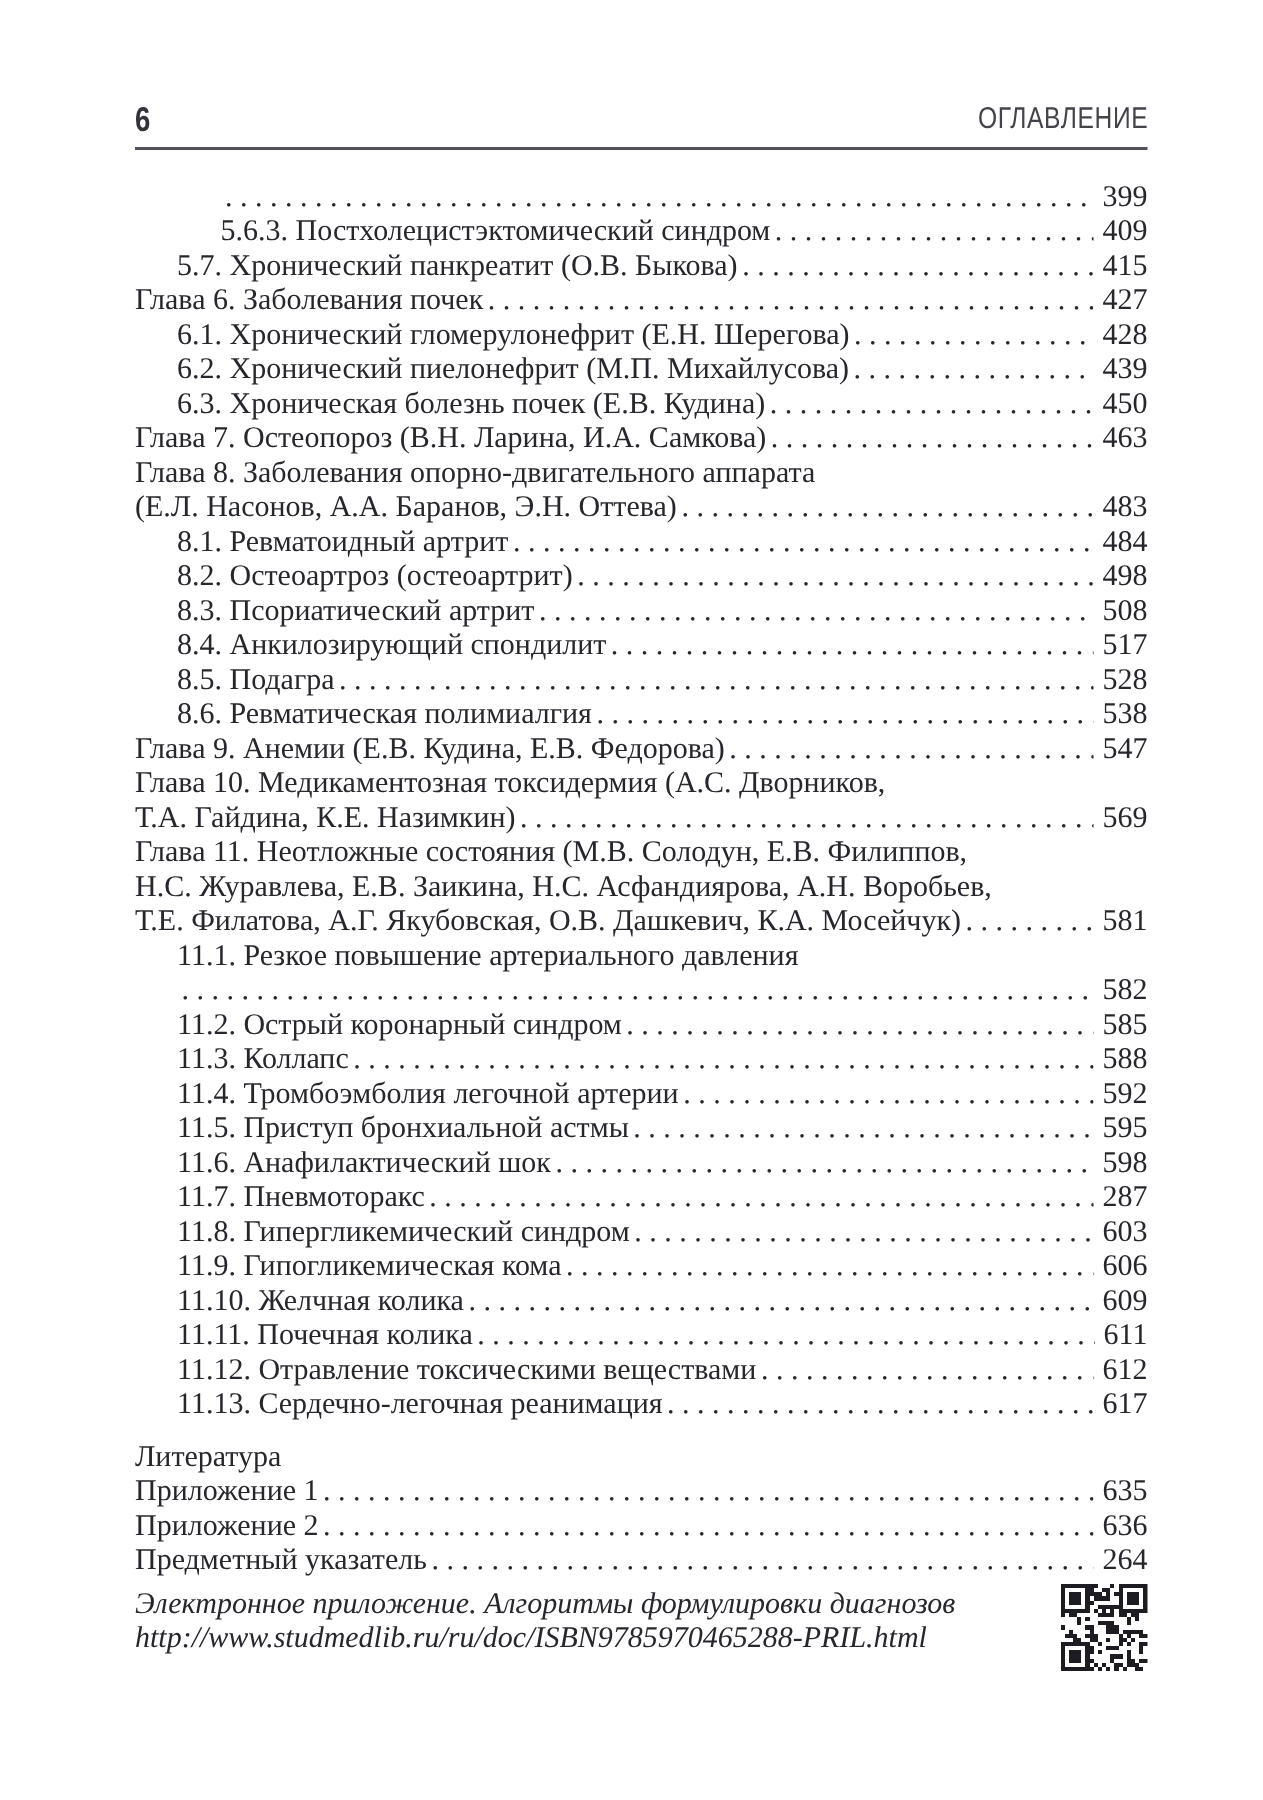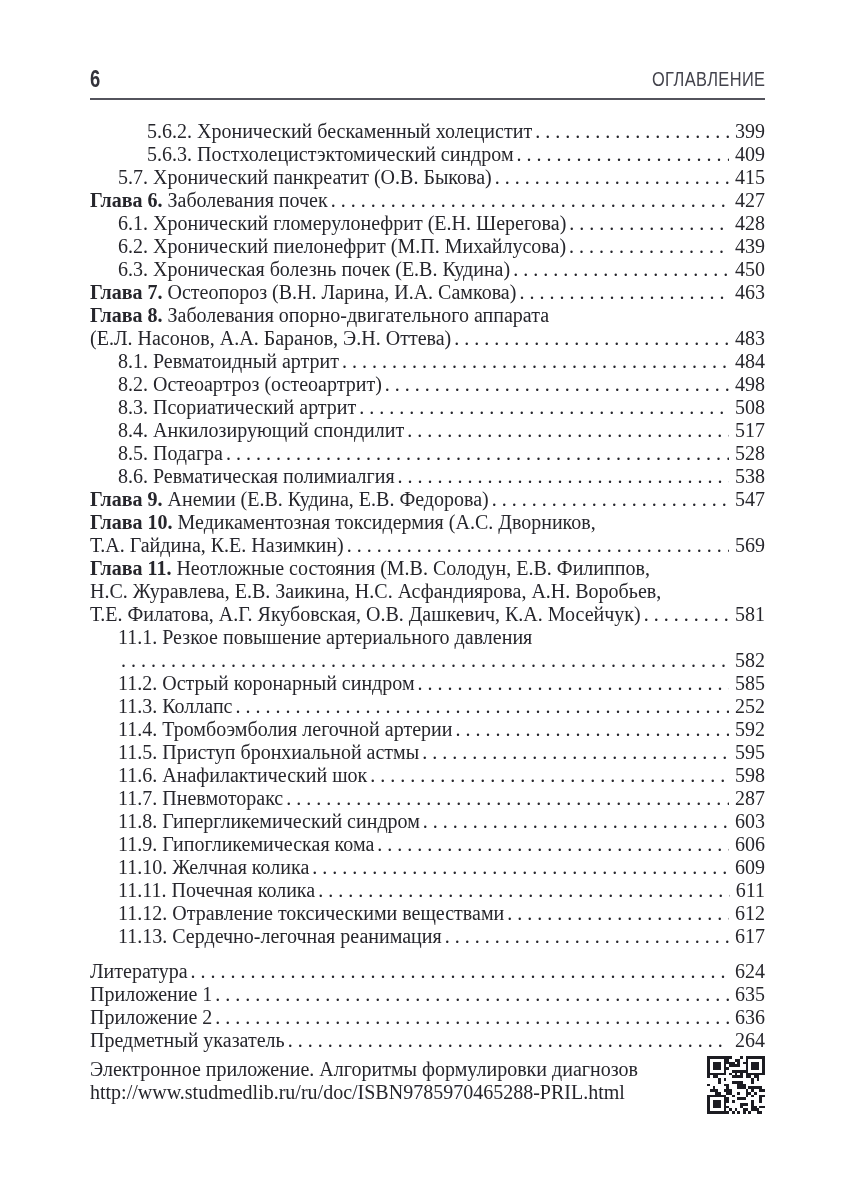--- a/index.html
+++ b/index.html
@@ -13,46 +13,45 @@
   .pgnum{display:inline-block;font-size:23px;font-weight:700;color:#33333b;
          transform:scaleX(0.8);transform-origin:left center;line-height:22px;}
   .htitle{display:inline-block;font-size:20px;font-weight:500;color:#43434c;
           transform:scaleX(0.82);transform-origin:right center;line-height:22px;
           letter-spacing:0.5px;}
   
   .toc{margin-top:20px;font-size:20px;line-height:23px;}
   .row{display:flex;align-items:baseline;white-space:nowrap;height:23px;overflow:hidden;}
   .row.ind1{padding-left:28px;}
   .row.ind2{padding-left:57px;}
-  .row.gap{margin-top:12px;}
+  .row.gap{margin-top:12px;flex-direction:column;}
   .txt{flex:0 0 auto;}
-  .txt .b{font-weight:700;}
+  .txt .b{font-weight:400;}
   .txt .i{}
   .leader{flex:1 1 auto;overflow:hidden;white-space:nowrap;padding-left:3px;
           min-width:0;}
   .leader::after{content:". . . . . . . . . . . . . . . . . . . . . . . . . . . . . . . . . . . . . . . . . . . . . . . . . . . . . . . . . . . . . . . . . . . . . . . . . . . .";}
   .pg{flex:0 0 auto;padding-left:6px;}
   
   .footer{display:flex;margin-top:6px;font-size:20px;line-height:23px;}
-  .ftext{flex:1 1 auto;}
+  .ftext{flex:1 1 auto;font-style:italic;}
   .qr{width:58px;height:58px;margin-left:20px;margin-top:-2px;flex:0 0 auto;}
 </style>
 </head>
 <body>
 
 <div class="content">
 
   <div class="header">
     <span class="pgnum">6</span>
     <span class="htitle">ОГЛАВЛЕНИЕ</span>
   </div>
 
   <div class="toc">
       <div class="row ind2">
-        <span class="txt"><span class="r">5.6.2. Хронический бескаменный холецистит</span></span>
         <span class="leader"></span>
         <span class="pg">399</span>
       </div>
       <div class="row ind2">
         <span class="txt"><span class="r">5.6.3. Постхолецистэктомический синдром</span></span>
         <span class="leader"></span>
         <span class="pg">409</span>
       </div>
       <div class="row ind1">
         <span class="txt"><span class="r">5.7. Хронический панкреатит (</span><span class="i">О.В. Быкова</span><span class="r">)</span></span>
@@ -154,21 +153,21 @@
         <span class="pg">582</span>
       </div>
       <div class="row ind1">
         <span class="txt"><span class="r">11.2. Острый коронарный синдром</span></span>
         <span class="leader"></span>
         <span class="pg">585</span>
       </div>
       <div class="row ind1">
         <span class="txt"><span class="r">11.3. Коллапс</span></span>
         <span class="leader"></span>
-        <span class="pg">252</span>
+        <span class="pg">588</span>
       </div>
       <div class="row ind1">
         <span class="txt"><span class="r">11.4. Тромбоэмболия легочной артерии</span></span>
         <span class="leader"></span>
         <span class="pg">592</span>
       </div>
       <div class="row ind1">
         <span class="txt"><span class="r">11.5. Приступ бронхиальной астмы</span></span>
         <span class="leader"></span>
         <span class="pg">595</span>

